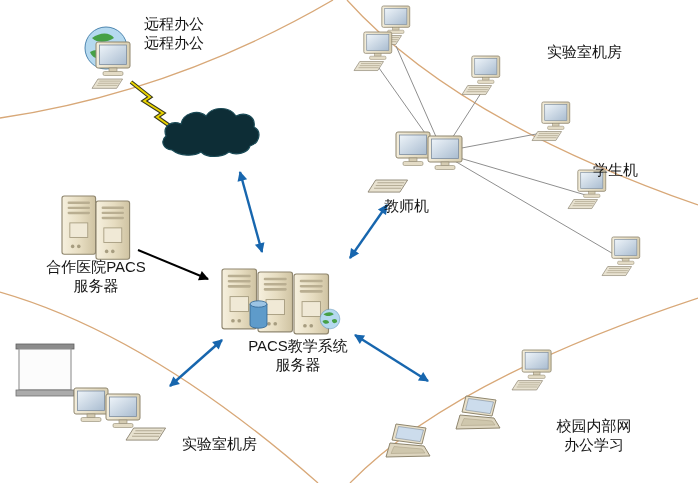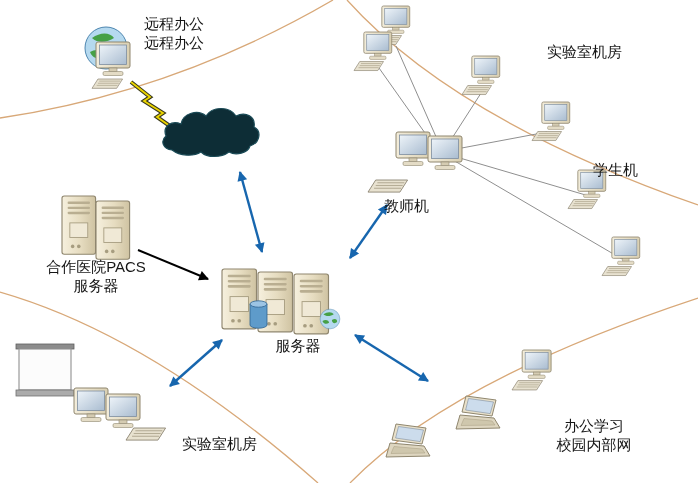--- a/index.html
+++ b/index.html
@@ -181,23 +181,24 @@
 <div class="lbl" style="left:593px;top:160px">学生机</div>
 
 <div class="lbl" style="left:384px;top:196px">教师机</div>
 
 <div class="lbl center" style="left:44px;top:257px;width:104px">
   <div>合作医院PACS</div>
   <div>服务器</div>
 </div>
 
 <div class="lbl center" style="left:246px;top:336px;width:104px">
+  <div>PACS教学系统</div>
   <div>服务器</div>
 </div>
 
 <div class="lbl" style="left:182px;top:434px">实验室机房</div>
 
 <div class="lbl center" style="left:548px;top:416px;width:92px">
+  <div>校园内部网</div>
   <div>办公学习</div>
-  <div>校园内部网</div>
 </div>
 
 </div>
 
 </body></html>

